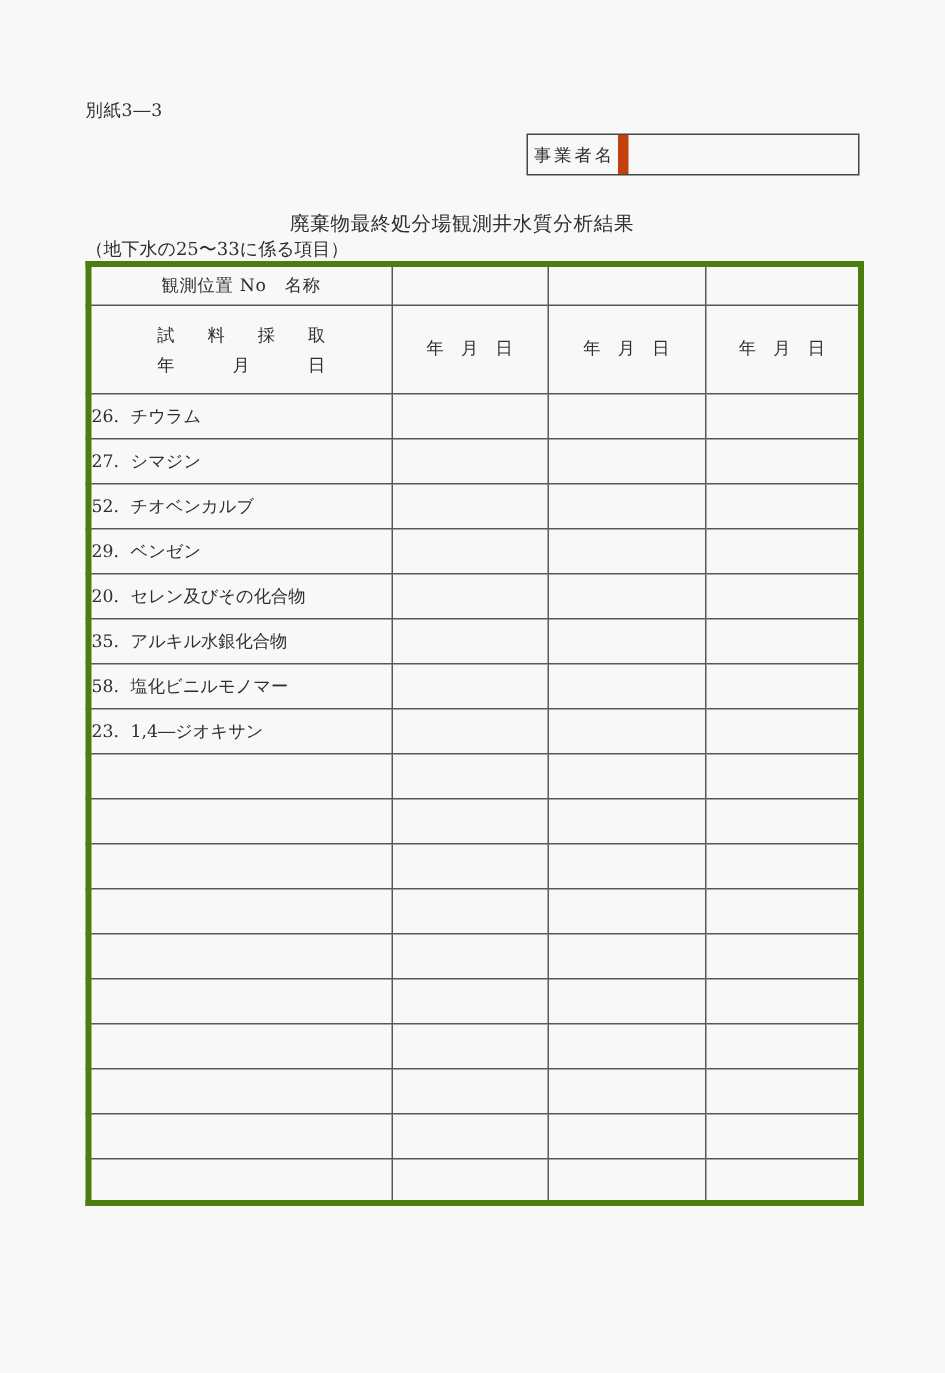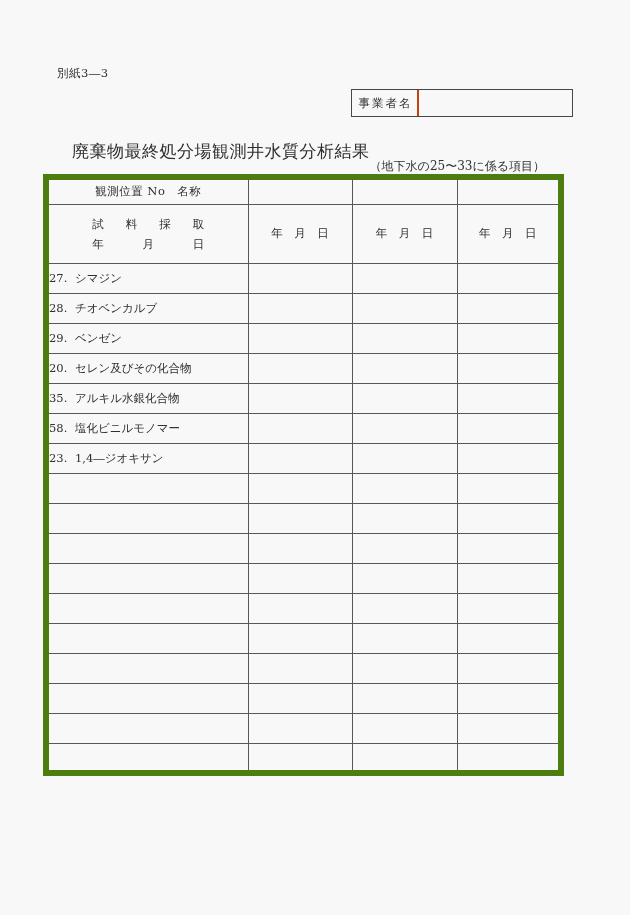--- a/index.html
+++ b/index.html
@@ -29,54 +29,53 @@
     top: 89px;
     width: 222px;
     height: 28px;
     box-sizing: border-box;
     border: 1.5px solid #474747;
     display: flex;
   }
   .op-label {
     width: 67px;
     box-sizing: border-box;
-    border-right: 2px solid #c2410c;
+    border-right: 7px solid #c2410c;
     display: flex;
     align-items: center;
     justify-content: center;
     font-size: 11.5px;
     letter-spacing: 2px;
     text-indent: 2px;
     white-space: nowrap;
   }
   .op-value { flex: 1; }
   .doc-title {
     position: absolute;
-    left: 72px;
+    left: 50px;
     top: 140px;
     width: 516px;
-    text-align: left;
-    font-size: 17px;
+    text-align: center;
+    font-size: 13px;
     letter-spacing: 0.5px;
   }
   .doc-subtitle {
     position: absolute;
     left: 57px;
     top: 158px;
     width: 488px;
-    text-align: right;
     font-size: 12px;
   }
   table.main {
     position: absolute;
-    left: 43px;
+    left: 57px;
     top: 174px;
     border-collapse: collapse;
     table-layout: fixed;
-    border: 6px solid #4d7c0f;
+    border: 4px solid #4d7c0f;
   }
   table.main td {
     border: 1px solid #585858;
     padding: 0;
     box-sizing: border-box;
     font-size: 11.5px;
     vertical-align: middle;
   }
   tr.h1 td { height: 27px; }
   td.pos-label { text-align: center; letter-spacing: 0.5px; }
@@ -139,27 +138,33 @@
               <span>日</span>
             </div>
           </div>
         </td>
         <td class="date-head">年　月　日</td>
         <td class="date-head">年　月　日</td>
         <td class="date-head">年　月　日</td>
       </tr>
 
       <tr class="body-row">
+        <td class="lbl-cell"><span class="row-no">26.</span><span>チウラム</span></td>
+        <td></td>
+        <td></td>
+        <td></td>
+      </tr>
+      <tr class="body-row">
         <td class="lbl-cell"><span class="row-no">27.</span><span>シマジン</span></td>
         <td></td>
         <td></td>
         <td></td>
       </tr>
       <tr class="body-row">
-        <td class="lbl-cell"><span class="row-no">28.</span><span>チオベンカルブ</span></td>
+        <td class="lbl-cell"><span class="row-no">52.</span><span>チオベンカルブ</span></td>
         <td></td>
         <td></td>
         <td></td>
       </tr>
       <tr class="body-row">
         <td class="lbl-cell"><span class="row-no">29.</span><span>ベンゼン</span></td>
         <td></td>
         <td></td>
         <td></td>
       </tr>

